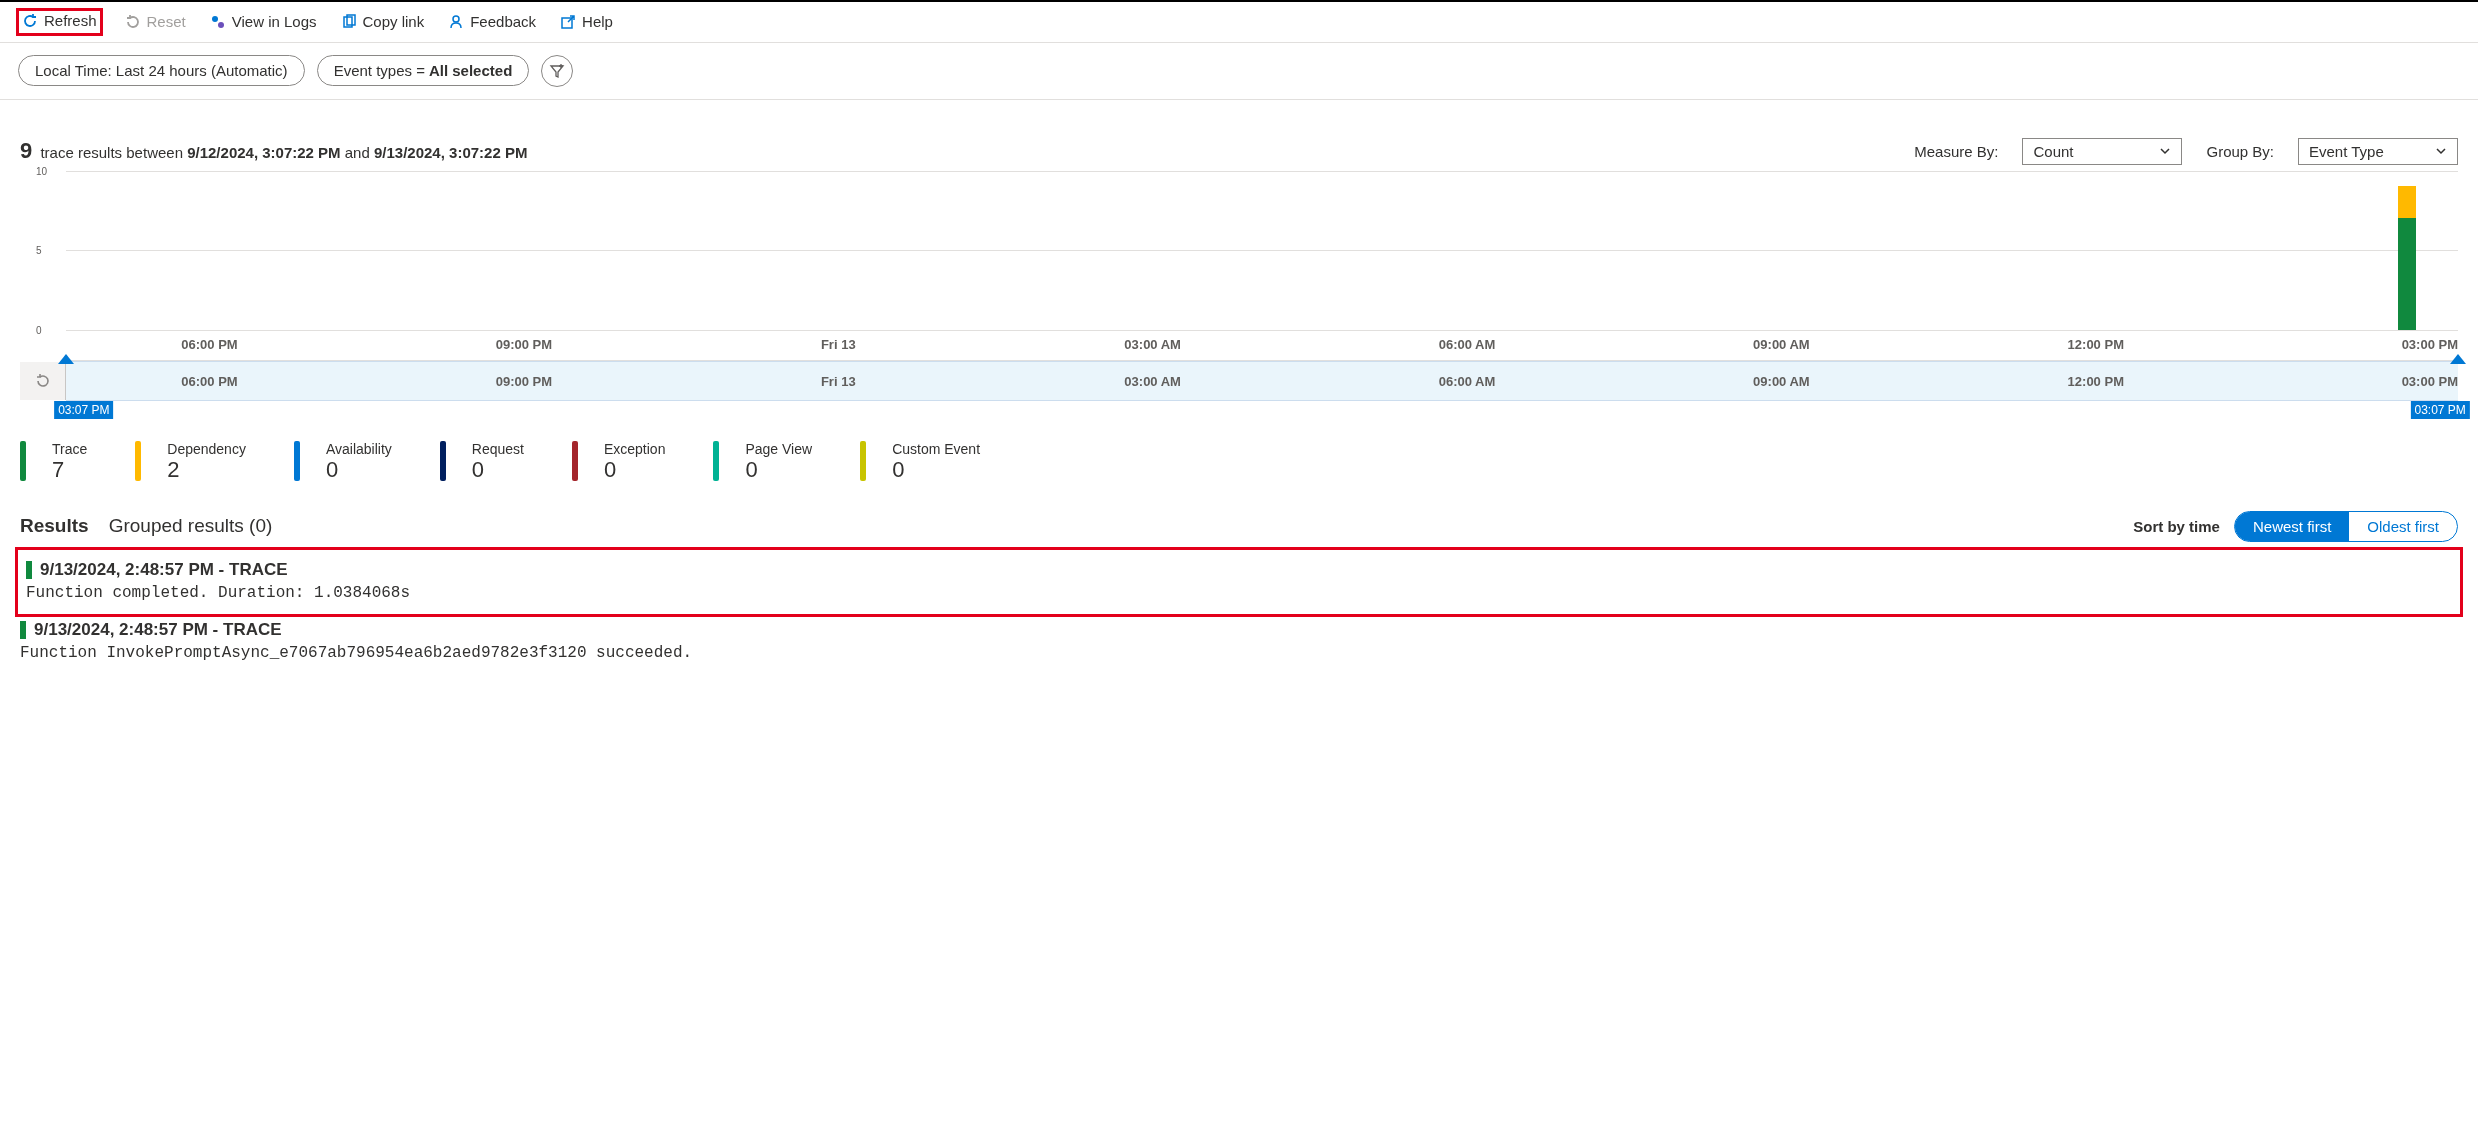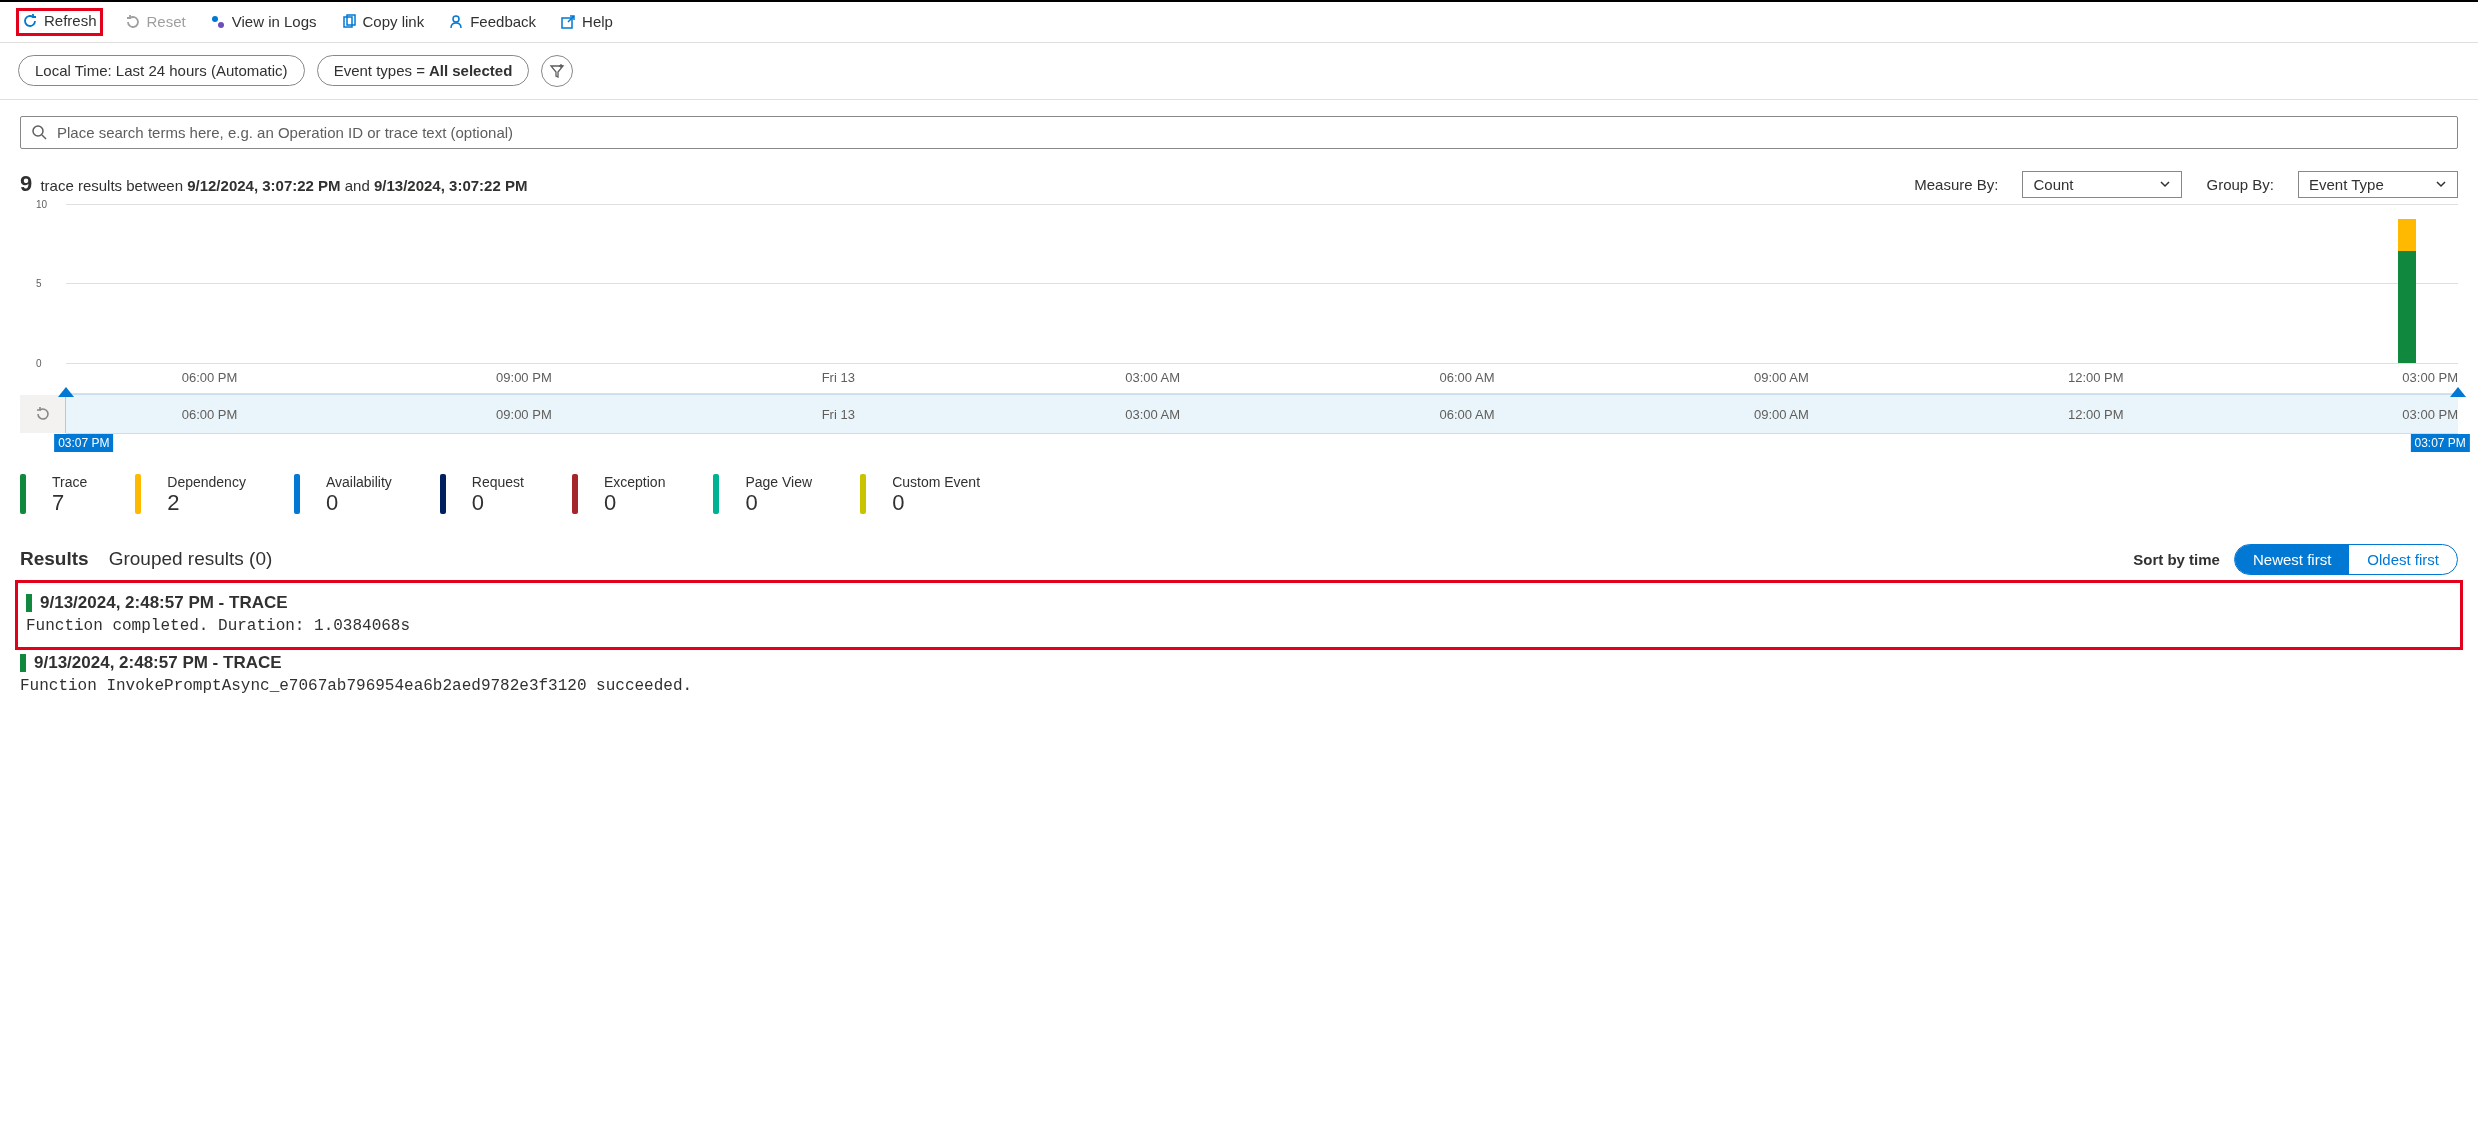--- a/index.html
+++ b/index.html
@@ -93,21 +93,21 @@
   .ytick { position:absolute; left:-30px; font-size:10px; color:#605e5c; transform:translateY(-50%); }
   .bar-stack { position:absolute; bottom:0; width:18px; display:flex; flex-direction:column-reverse; }
   .bar-seg { width:100%; }
   .seg-green { background:#10893e; }
   .seg-yellow { background:#ffb900; }
 
   .xaxis-row {
     position:relative; height:24px; margin-left:46px; margin-top:6px;
     border-bottom:1px solid #e1dfdd;
   }
-  .xtick { position:absolute; top:0; font-size:13px; color:#605e5c; transform:translateX(-50%); white-space:nowrap; }
+  .xtick { position:absolute; top:0; font-size:13px; color:#605e5c; transform:translateX(-50%); white-space:nowrap;font-weight:bold; }
   .xtick.right-edge { transform: translateX(-100%); }
 
   .brush-row {
     position:relative; height:40px; margin-left:46px;
     background:#eaf5fb; border:1px solid #cde; border-left:none; border-right:none;
   }
   .brush-left-btn {
     position:absolute; left:-46px; top:0; bottom:0; width:46px;
     background:#f3f2f1; display:flex; align-items:center; justify-content:center;
     border-right:1px solid #c8c6c4;
@@ -235,27 +235,20 @@
   <span class="icon-pill">
     <svg viewBox="0 0 16 16" width="16" height="16">
         <path d="M2 3h12l-5 6v5l-2-1v-4z" fill="none" stroke="#605e5c" stroke-width="1.3"></path>
         <path d="M12 1v4M10 3h4" stroke="#605e5c" stroke-width="1.3"></path>
       </svg>
   </span>
 </div>
 
 <div class="body-area">
 
-  <div class="search-wrap">
-    <svg viewBox="0 0 16 16" width="16" height="16">
-        <circle cx="7" cy="7" r="5" fill="none" stroke="#605e5c" stroke-width="1.5"></circle>
-        <path d="M11 11l4 4" stroke="#605e5c" stroke-width="1.5"></path>
-      </svg>
-    <input type="text" placeholder="Place search terms here, e.g. an Operation ID or trace text (optional)" style="">
-  </div>
 
   <div class="summary-row">
     <div class="summary-text">
       <span class="big">9</span><span> trace results between </span><span class="bold">9/12/2024, 3:07:22 PM</span><span> and </span><span class="bold">9/13/2024, 3:07:22 PM</span>
     </div>
     <div class="controls-right">
       <span class="label">Measure By:</span>
       <span class="dropdown">
         <span>Count</span>
         <svg viewBox="0 0 12 12" width="12" height="12">

